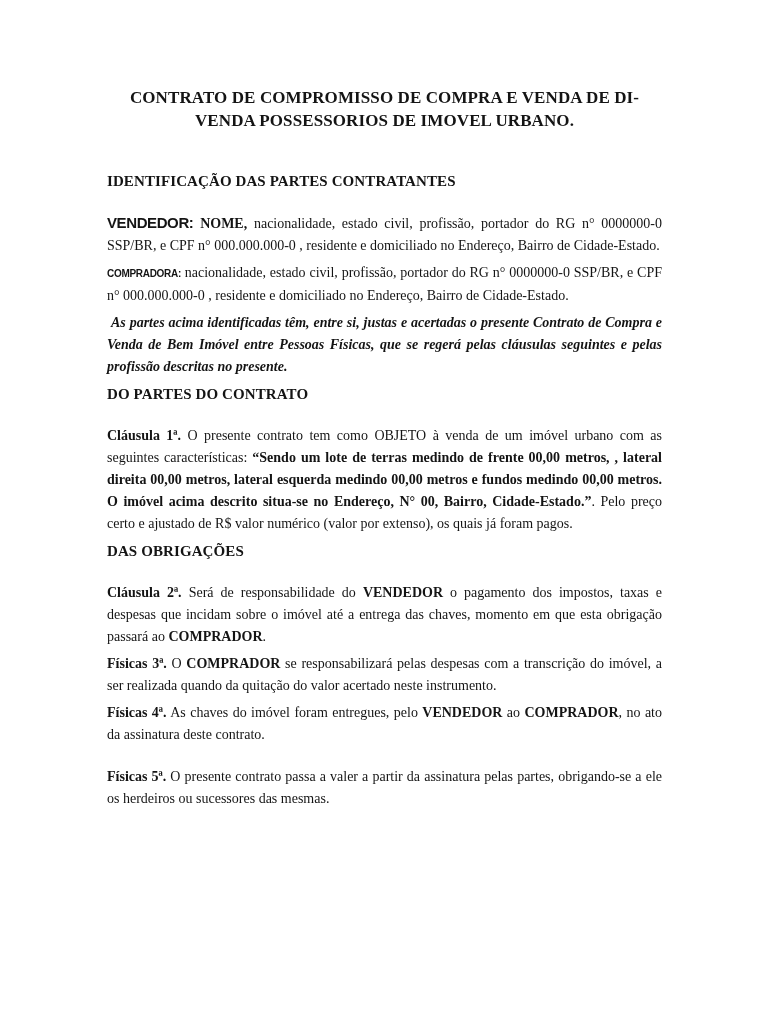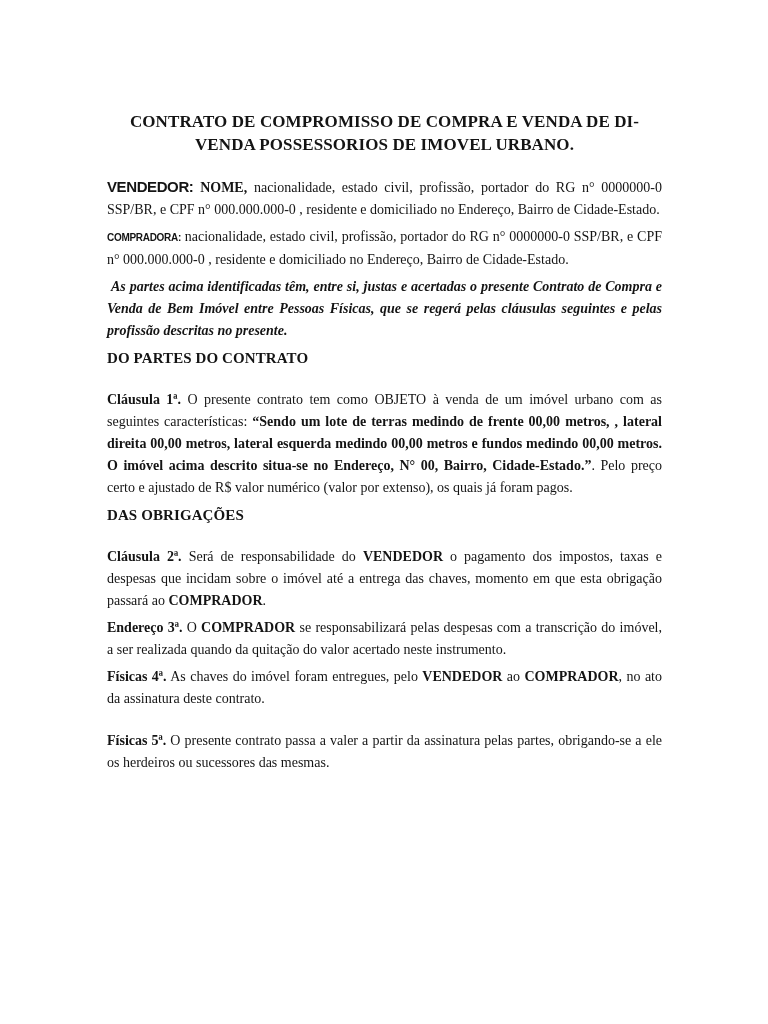--- a/index.html
+++ b/index.html
@@ -21,21 +21,21 @@
     color: var(--text-color);
     overflow: hidden;
   }
   .content {
     position: absolute;
     left: 107px;
     top: 0;
     width: 555px;
   }
   .doc-title {
-    margin: 110px 0 0 0;
+    margin: 86px 0 0 0;
     font-family: "Liberation Serif", serif;
     font-weight: bold;
     font-size: 17px;
     line-height: 23px;
     text-align: center;
     letter-spacing: 0.1px;
   }
   .doc-title .tline { display: block; }
   .heading {
     margin: 0;
@@ -71,36 +71,37 @@
 <body>
 
 <div class="page">
   <div class="content">
 
     <h1 class="doc-title">
       <span class="tline">CONTRATO DE COMPROMISSO DE COMPRA E VENDA DE DI-</span>
       <span class="tline">VENDA POSSESSORIOS DE IMOVEL URBANO.</span>
     </h1>
 
+    <h2 class="heading mt-section">IDENTIFICAÇÃO DAS PARTES CONTRATANTES</h2>
 
     <p class="para mt-after-head"><span class="label-sans vend-label">VENDEDOR:</span><b> NOME,</b><span> nacionalidade, estado civil, profissão, portador do RG n° 0000000-0 SSP/BR, e CPF n° 000.000.000-0 , residente e domiciliado no Endereço, Bairro de Cidade-Estado.</span></p>
 
     <p class="para mt-para"><span class="label-sans compr-label">COMPRADORA:</span><span> nacionalidade, estado civil, profissão, portador do RG n° 0000000-0 SSP/BR, e CPF n° 000.000.000-0 , residente e domiciliado no Endereço, Bairro de Cidade-Estado.</span></p>
 
     <p class="para preamble mt-para">As partes acima identificadas têm, entre si, justas e acertadas o presente Contrato de Compra e Venda de Bem Imóvel entre Pessoas Físicas, que se regerá pelas cláusulas seguintes e pelas profissão descritas no presente.</p>
 
     <h2 class="heading mt-para">DO PARTES DO CONTRATO</h2>
 
     <p class="para mt-after-head"><b>Cláusula 1ª.</b><span> O presente contrato tem como OBJETO à venda de um imóvel urbano com as seguintes características: </span><b>“Sendo um lote de terras medindo de frente 00,00 metros, , lateral direita 00,00 metros, lateral esquerda medindo 00,00 metros e fundos medindo 00,00 metros. O imóvel acima descrito situa-se no Endereço, N° 00, Bairro, Cidade-Estado.”</b><span>. Pelo preço certo e ajustado de R$ valor numérico (valor por extenso), os quais já foram pagos.</span></p>
 
     <h2 class="heading mt-para">DAS OBRIGAÇÕES</h2>
 
     <p class="para mt-after-head"><b>Cláusula 2ª.</b><span> Será de responsabilidade do </span><b>VENDEDOR</b><span> o pagamento dos impostos, taxas e despesas que incidam sobre o imóvel até a entrega das chaves, momento em que esta obrigação passará ao </span><b>COMPRADOR</b><span>.</span></p>
 
-    <p class="para mt-para"><b>Endereço 3ª.</b><span> O </span><b>COMPRADOR</b><span> se responsabilizará pelas despesas com a transcrição do imóvel, a ser realizada quando da quitação do valor acertado neste instrumento.</span></p>
+    <p class="para mt-para"><b>Físicas 3ª.</b><span> O </span><b>COMPRADOR</b><span> se responsabilizará pelas despesas com a transcrição do imóvel, a ser realizada quando da quitação do valor acertado neste instrumento.</span></p>
 
     <p class="para mt-para"><b>Físicas 4ª.</b><span> As chaves do imóvel foram entregues, pelo </span><b>VENDEDOR</b><span> ao </span><b>COMPRADOR</b><span>, no ato da assinatura deste contrato.</span></p>
 
 
     <p class="para mt-after-head"><b>Físicas 5ª.</b><span> O presente contrato passa a valer a partir da assinatura pelas partes, obrigando-se a ele os herdeiros ou sucessores das mesmas.</span></p>
 
   </div>
 </div>
 
 </body></html>

